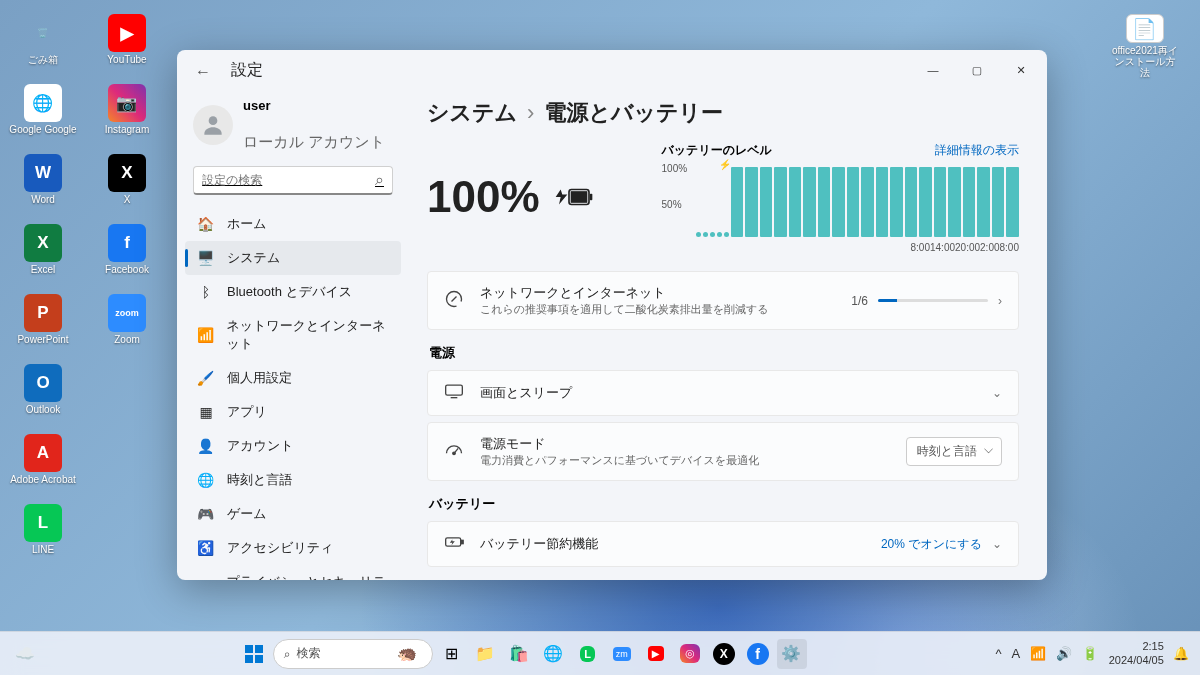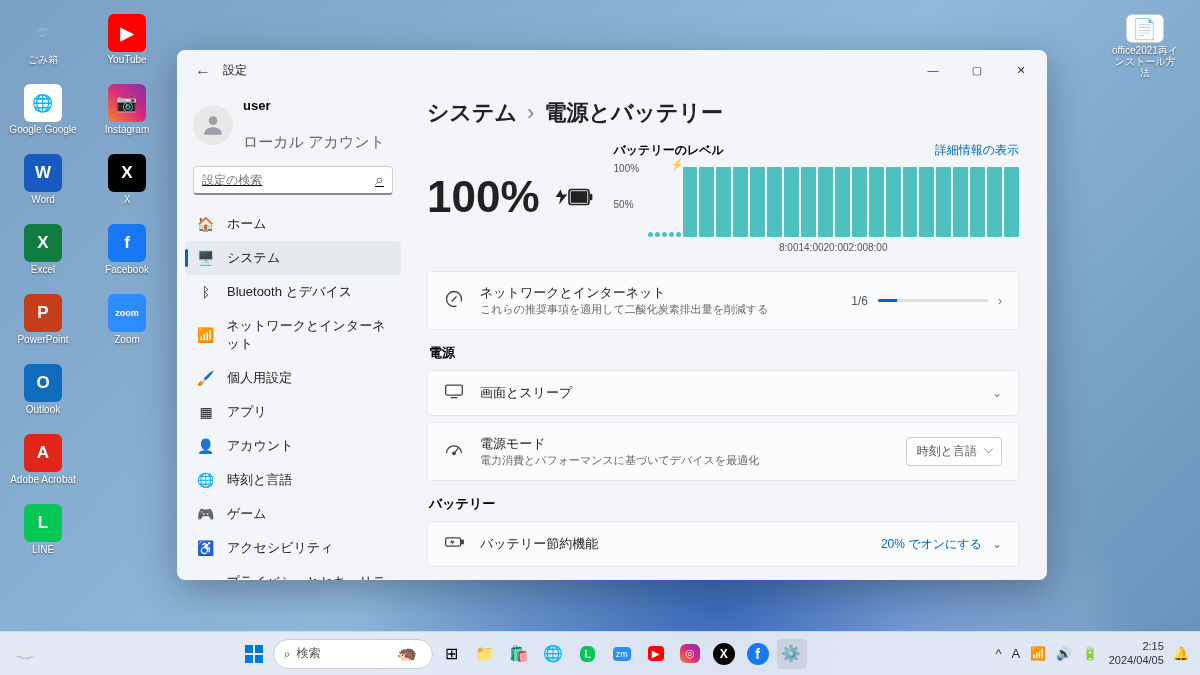--- a/index.html
+++ b/index.html
@@ -12,21 +12,21 @@
   .desktop-icons { position: absolute; top: 10px; left: 8px; display: flex; flex-direction: column; flex-wrap: wrap; height: 560px; width: 160px; gap: 2px 8px; }
   .dicon { width: 70px; height: 68px; display: flex; flex-direction: column; align-items: center; justify-content: flex-start; cursor: pointer; padding-top: 4px; }
   .dicon .ic { width: 38px; height: 38px; border-radius: 6px; display: flex; align-items: center; justify-content: center; font-size: 20px; color: #fff; }
   .dicon .lbl { color: #fff; font-size: 10px; text-align: center; margin-top: 2px; text-shadow: 0 1px 2px rgba(0,0,0,0.6); line-height: 1.1; }
   .desktop-right { position: absolute; top: 10px; right: 20px; }
 
   
   .win { position: absolute; left: 177px; top: 50px; width: 870px; height: 530px; background: #f3f5f9; border-radius: 8px; box-shadow: 0 10px 40px rgba(0,0,0,0.3); display: flex; flex-direction: column; overflow: hidden; }
   .titlebar { height: 40px; display: flex; align-items: center; padding: 0 4px 0 12px; }
   .tb-back { width: 28px; text-align: center; color: #555; cursor: pointer; }
-  .tb-title { font-size: 12px; color: #222; margin-left: 6px; }
+  .tb-title { font-size: 16px; color: #222; margin-left: 14px; }
   .tb-spacer { flex: 1; }
   .tb-btn { width: 44px; height: 32px; display: flex; align-items: center; justify-content: center; cursor: pointer; color: #333; font-size: 11px; }
 
   .win-body { flex: 1; display: flex; overflow: hidden; }
 
   
   .sidebar { width: 232px; padding: 0 8px 0 8px; overflow-y: auto; }
   .user-row { display: flex; align-items: center; gap: 10px; padding: 8px 8px 14px 8px; }
   .avatar { width: 40px; height: 40px; border-radius: 50%; background: #e8e8e8; display: flex; align-items: center; justify-content: center; }
   .avatar svg { width: 26px; height: 26px; fill: #9aa0a6; }
@@ -40,30 +40,30 @@
   .nav-ic { width: 18px; height: 18px; display: flex; align-items: center; justify-content: center; font-size: 14px; }
 
   
   .content { flex: 1; padding: 8px 28px 0 18px; overflow-y: auto; }
   .breadcrumb { font-size: 22px; font-weight: 600; color: #222; margin-bottom: 14px; display: flex; align-items: center; gap: 10px; }
   .breadcrumb .sep { color: #888; font-weight: 400; }
   .batt-row { display: flex; gap: 20px; align-items: flex-start; }
   .batt-left { display: flex; align-items: center; gap: 14px; }
   .batt-pct { font-size: 44px; font-weight: 600; color: #222; }
   .batt-icon { width: 40px; height: 22px; }
-  .batt-right { flex: 1; }
+  .batt-right { flex: 1; margin-left: 48px; }
   .chart-head { display: flex; justify-content: space-between; font-size: 12px; margin-bottom: 4px; }
   .chart-head .lvl { font-weight: 600; }
   .chart-head .detail { color: #0067c0; cursor: pointer; }
   .chart { position: relative; height: 90px; margin-top: 4px; }
   .chart-y { position: absolute; left: 0; font-size: 10px; color: #555; }
   .chart-bars { position: absolute; left: 34px; right: 0; top: 4px; bottom: 16px; display: flex; align-items: flex-end; gap: 2px; }
   .bar { flex: 1; background: #4fc0c0; border-radius: 1px; }
   .dot { width: 5px; height: 5px; border-radius: 50%; background: #4fc0c0; align-self: flex-end; margin-bottom: 0; }
-  .chart-x { position: absolute; left: 34px; right: 0; bottom: 0; display: flex; justify-content: center; font-size: 10px; color: #555; }
+  .chart-x { position: absolute; left: 34px; right: 0; bottom: 0; display: flex; justify-content: flex-end; font-size: 10px; color: #555; }
   .bolt { position: absolute; left: 58px; top: -4px; font-size: 10px; color: #4fc0c0; }
 
   .card { background: #fbfcfd; border: 1px solid #e8e8e8; border-radius: 4px; padding: 12px 16px; display: flex; align-items: center; gap: 14px; margin-bottom: 6px; cursor: pointer; }
   .card .cic { width: 22px; color: #444; font-size: 16px; }
   .card .ctxt { flex: 1; }
   .card .ctitle { font-size: 13px; color: #222; }
   .card .csub { font-size: 11px; color: #666; }
   .card .ctrail { font-size: 12px; color: #555; display: flex; align-items: center; gap: 10px; }
   .progress { width: 110px; height: 3px; background: #ddd; border-radius: 2px; overflow: hidden; }
   .progress-fill { height: 100%; background: #0067c0; }

